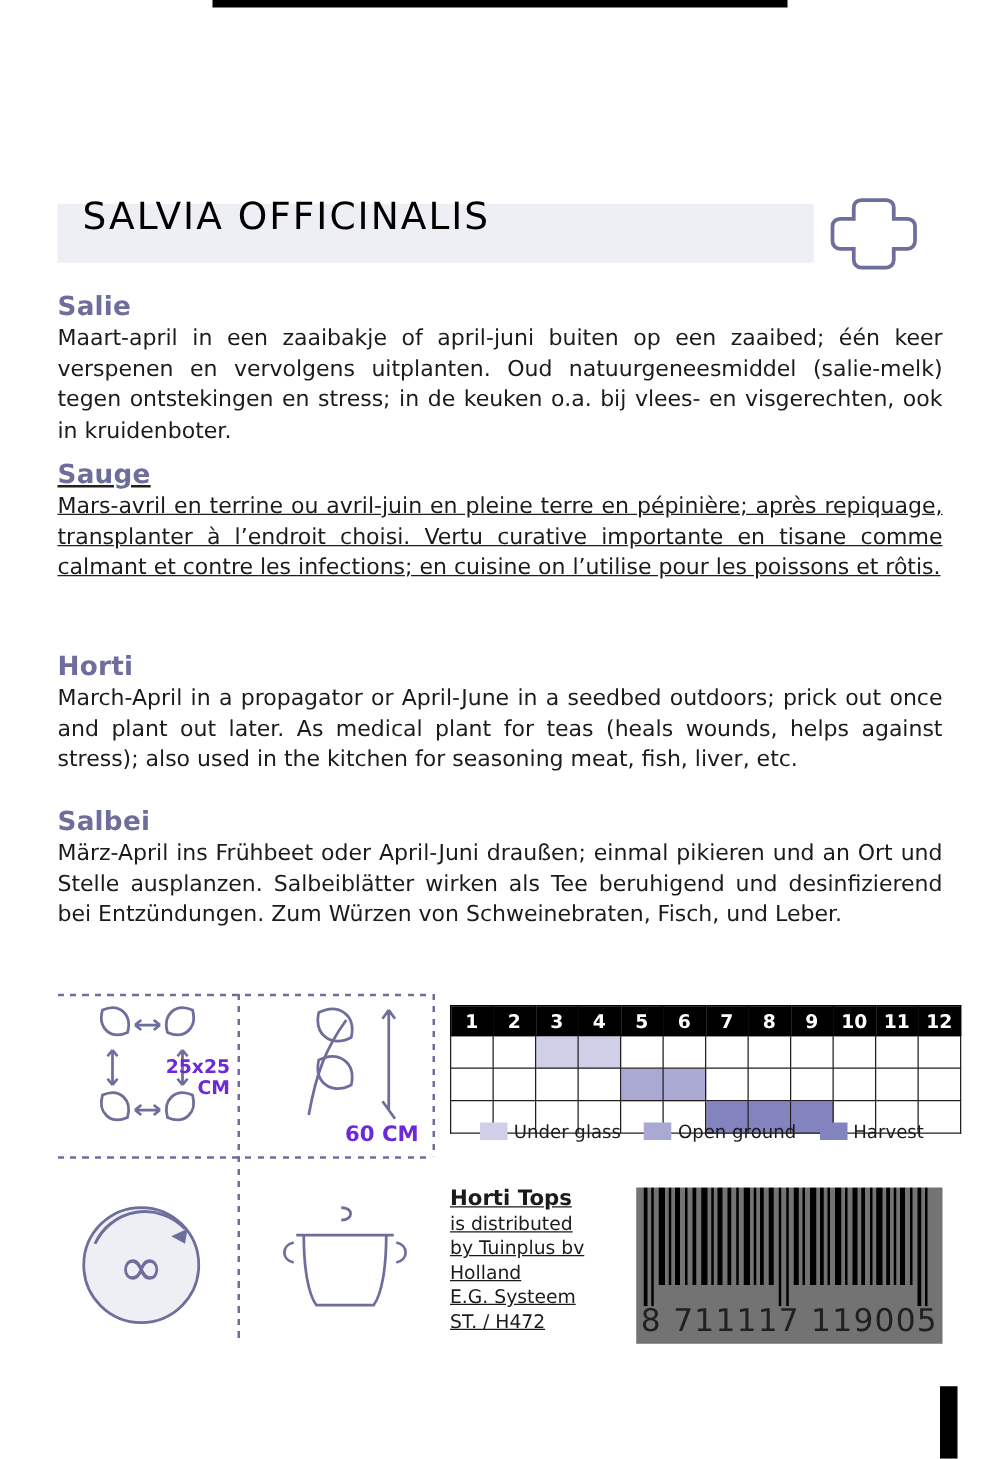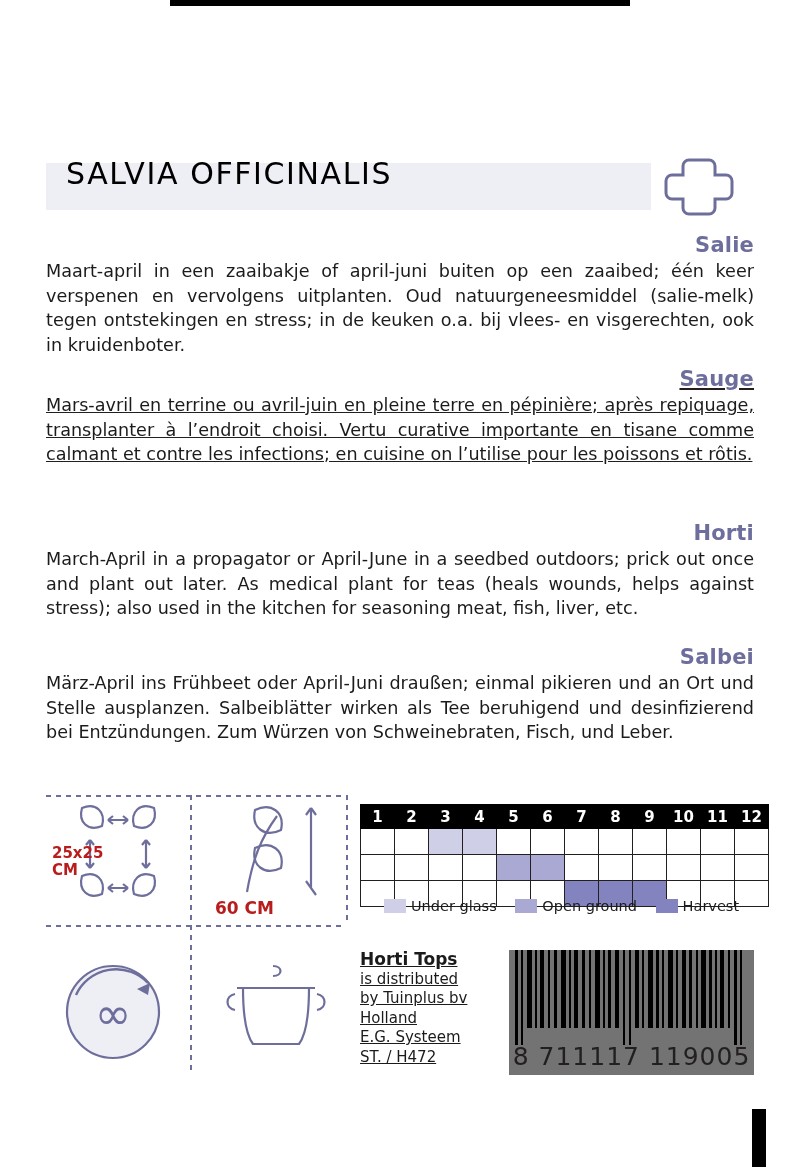--- a/index.html
+++ b/index.html
@@ -62,21 +62,20 @@
   }
 
   
   .block { position: absolute; left: 46px; width: 708px; }
   .block h2 {
     margin: 0 0 2px 0;
     font-size: 21px;
     font-weight: bold;
     color: #6e6e9c;
     letter-spacing: .2px;
-    text-align: right;
   }
   .block p {
     margin: 0;
     font-size: 17.6px;
     line-height: 24.5px;
     color: #1b1b1b;
     text-align: justify;
     text-justify: inter-word;
   }
   #blk-nl { top: 233px; }
@@ -95,22 +94,22 @@
     position: absolute;
     background-image: repeating-linear-gradient(to bottom,
        #6e6e9c 0px, #6e6e9c 5px, rgba(0,0,0,0) 5px, rgba(0,0,0,0) 10px);
     width: 2px;
   }
 
   
   .icon-panel { position: absolute; }
   .icon-caption {
     position: absolute;
-    text-align: left;
-    color: #b91c1c;
+    text-align: right;
+    color: #6d28d9;
     font-size: 15px;
     font-weight: bold;
     line-height: 17px;
   }
 
   
   .cal {
     position: absolute;
     left: 360px;
     top: 804px;

